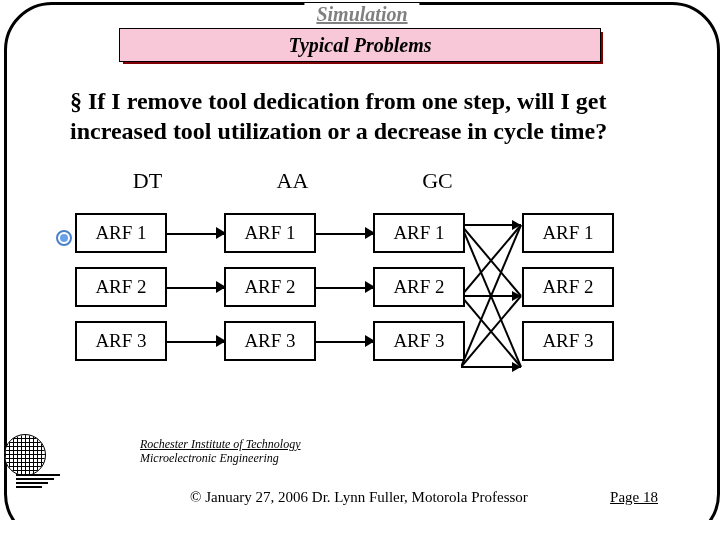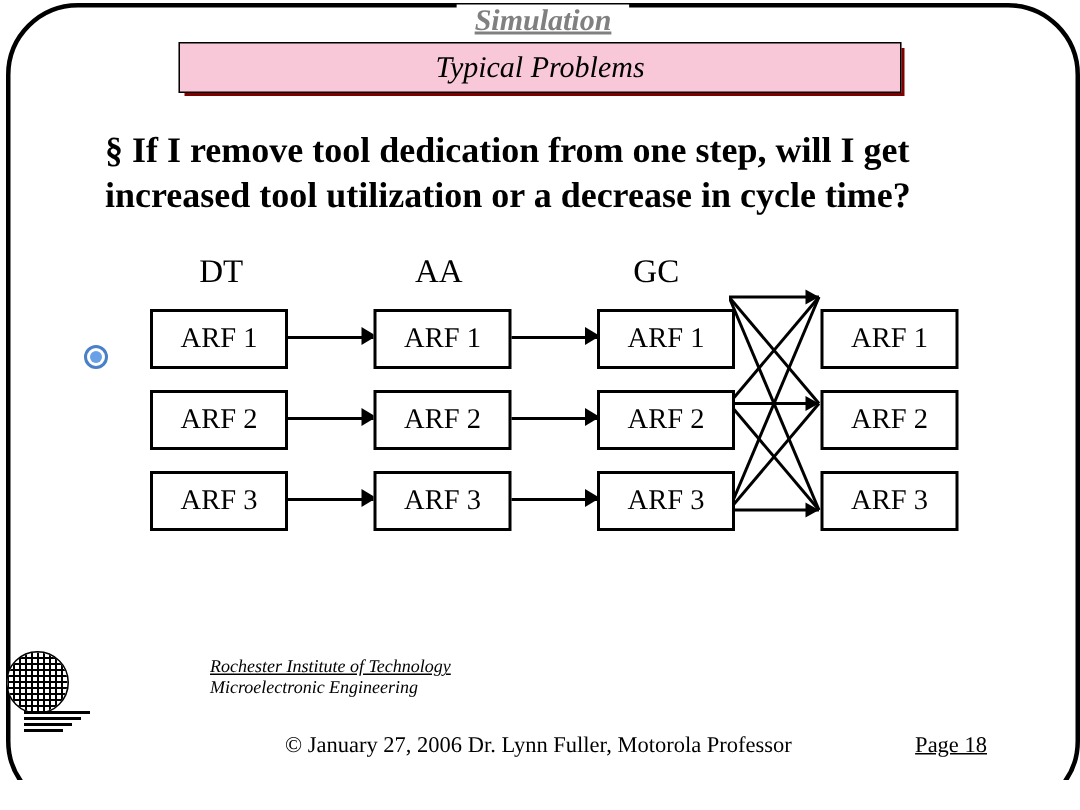--- a/index.html
+++ b/index.html
@@ -1,27 +1,27 @@
 <!DOCTYPE html>
 <html><head>
 <meta charset="utf-8">
 <style>
 body { margin:0; padding:0; font-family:"Times New Roman",serif; }
 .page { width:720px; height:520px; position:relative; background:#fff; overflow:hidden; }
 .frame { position:absolute; top:2px; left:4px; width:710px; height:534px; border:3px solid #000; border-radius:48px; }
 .top-title { position:absolute; top:-2px; left:50%; transform:translateX(-50%); background:#fff; padding:0 12px; font-weight:bold; font-style:italic; text-decoration:underline; color:#808080; font-size:20px; }
 .subtitle-wrap { position:absolute; top:28px; left:50%; transform:translateX(-50%); }
 .subtitle-shadow { position:absolute; top:4px; left:4px; width:480px; height:32px; background:#800000; }
-.subtitle-box { position:relative; width:480px; height:32px; background:#f8c8d8; border:1px solid #000; display:flex; align-items:center; justify-content:center; font-style:italic; font-weight:normal; font-size:20px; }
+.subtitle-box { position:relative; width:480px; height:32px; background:#f8c8d8; border:1px solid #000; display:flex; align-items:center; justify-content:center; font-style:italic; font-weight:bold; font-size:20px; }
 .question { position:absolute; top:86px; left:70px; right:40px; font-size:24px; font-weight:bold; line-height:1.25; }
 .diagram { position:absolute; top:168px; left:75px; width:580px; }
 .headers { display:flex; }
 .hcol { width:145px; text-align:center; font-size:22px; }
 .rows { margin-top:12px; }
-.row { display:flex; align-items:flex-start; height:54px; position:relative;margin-left:25px; }
+.row { display:flex; align-items:center; height:54px; position:relative; }
 .cell { width:88px; height:36px; border:2px solid #000; display:flex; align-items:center; justify-content:center; font-size:19px; background:#fff; position:relative; z-index:2; }
 .gap { width:57px; position:relative; height:36px; }
 .arrow-line { position:absolute; top:50%; left:-2px; right:-2px; height:2px; background:#000; }
 .arrow-head { position:absolute; top:50%; right:-2px; transform:translateY(-50%); width:0; height:0; border-left:10px solid #000; border-top:6px solid transparent; border-bottom:6px solid transparent; }
 .cross-zone { width:57px; position:relative; }
 svg.cross { position:absolute; top:-72px; left:-4px; width:65px; height:162px; z-index:1; }
 .bullet { position:absolute; top:230px; left:56px; width:16px; height:16px; }
 .bullet-o { width:16px; height:16px; border:2px solid #4a80c8; border-radius:50%; box-sizing:border-box; }
 .bullet-i { position:absolute; top:4px; left:4px; width:8px; height:8px; background:#6aa0e8; border-radius:50%; }
 .logo { position:absolute; bottom:30px; left:4px; width:56px; height:56px; }

